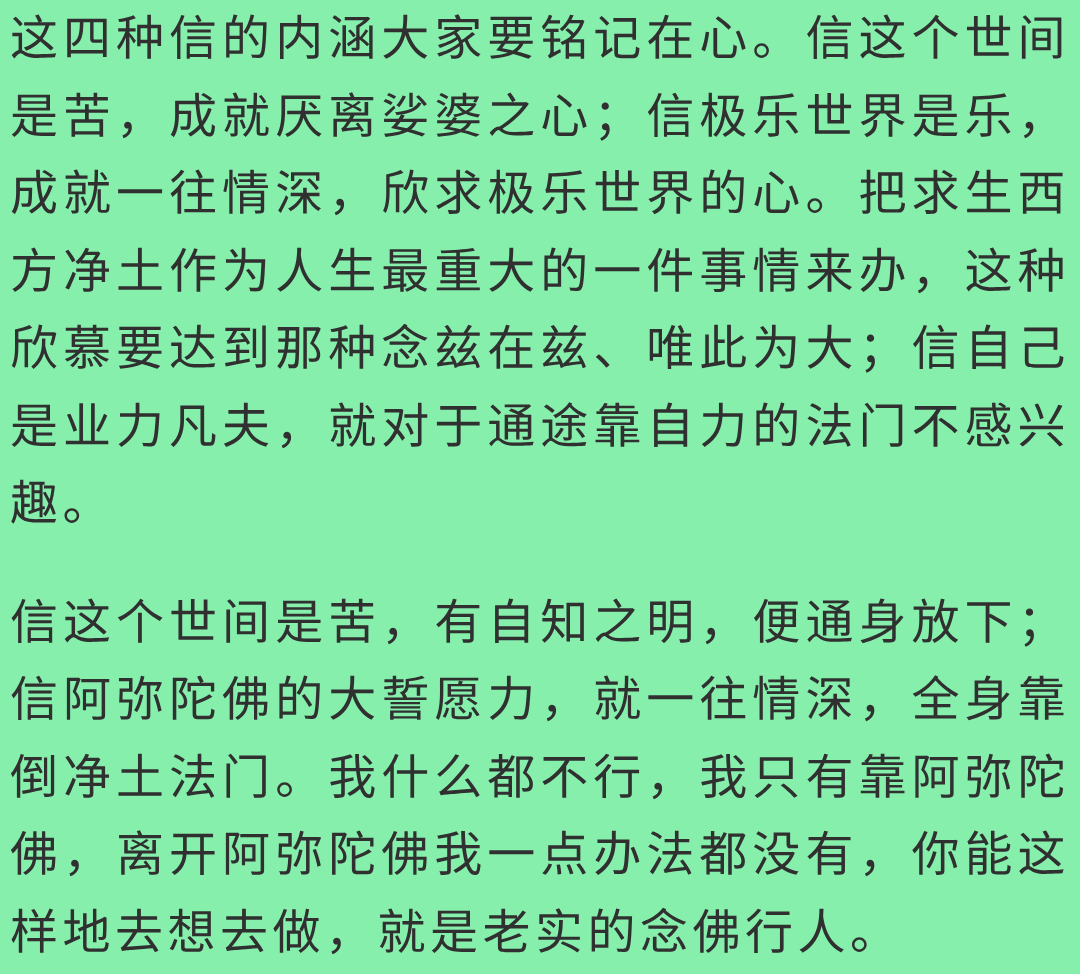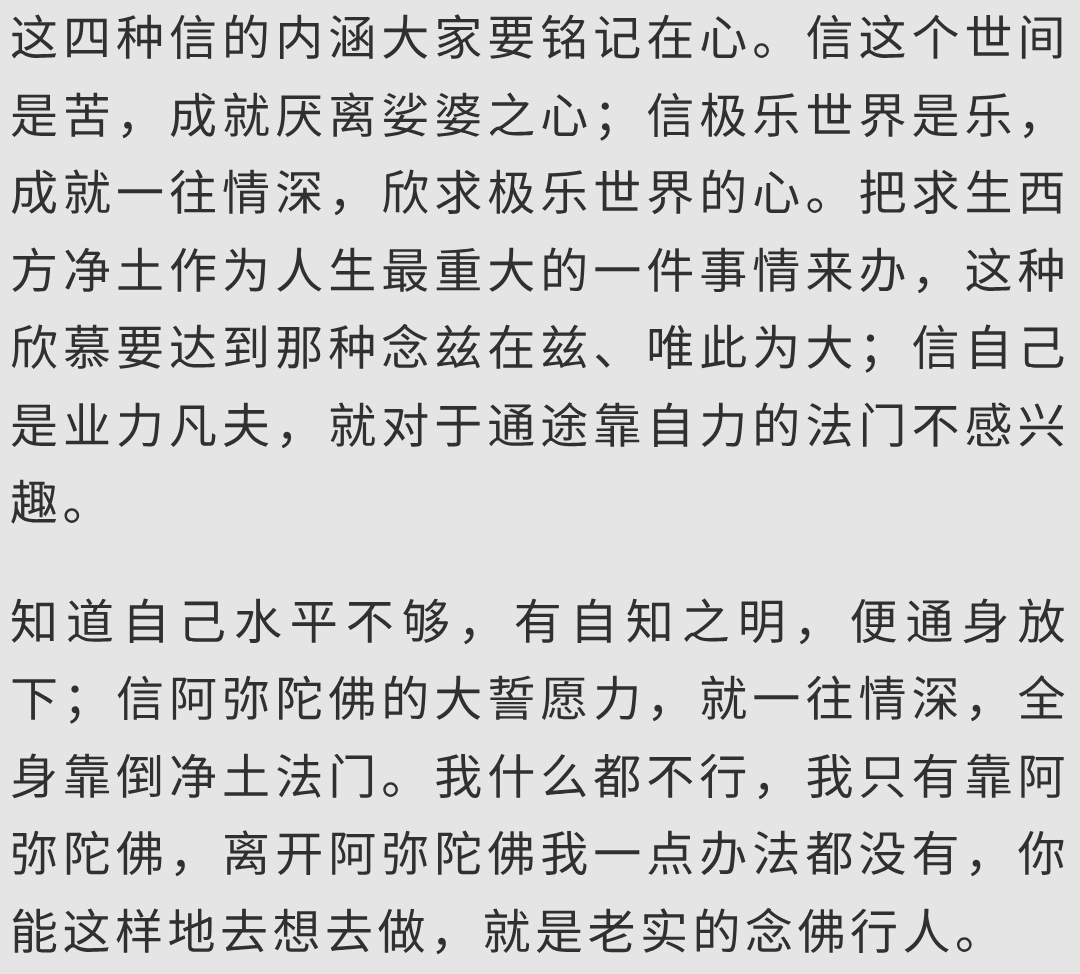--- a/index.html
+++ b/index.html
@@ -11,21 +11,21 @@
     height: 974px;
     background: #fdfdfd;
     overflow: hidden;
     font-family: "Liberation Sans", sans-serif;
   }
   .article-page {
     box-sizing: border-box;
     width: 1080px;
     height: 974px;
     padding: 0 10px 0 10px;
-    background: #e5e5e5;
+    background: #86efac;
   }
   .para {
     margin: 0;
     color: #303030;
     font-size: 48px;
     line-height: 77.5px;
     font-weight: 300;
     letter-spacing: 4.5px;
     text-align: justify;
     text-justify: inter-character;
@@ -35,14 +35,14 @@
   }
   .para + .para {
     margin-top: 41px;
   }
 </style>
 </head>
 <body>
 
 <div class="article-page" lang="zh-CN">
   <p class="para">这四种信的内涵大家要铭记在心。信这个世间是苦，成就厌离娑婆之心；信极乐世界是乐，成就一往情深，欣求极乐世界的心。把求生西方净土作为人生最重大的一件事情来办，这种欣慕要达到那种念兹在兹、唯此为大；信自己是业力凡夫，就对于通途靠自力的法门不感兴趣。</p>
-  <p class="para">知道自己水平不够，有自知之明，便通身放下；信阿弥陀佛的大誓愿力，就一往情深，全身靠倒净土法门。我什么都不行，我只有靠阿弥陀佛，离开阿弥陀佛我一点办法都没有，你能这样地去想去做，就是老实的念佛行人。</p>
+  <p class="para">信这个世间是苦，有自知之明，便通身放下；信阿弥陀佛的大誓愿力，就一往情深，全身靠倒净土法门。我什么都不行，我只有靠阿弥陀佛，离开阿弥陀佛我一点办法都没有，你能这样地去想去做，就是老实的念佛行人。</p>
 </div>
 
 </body></html>

